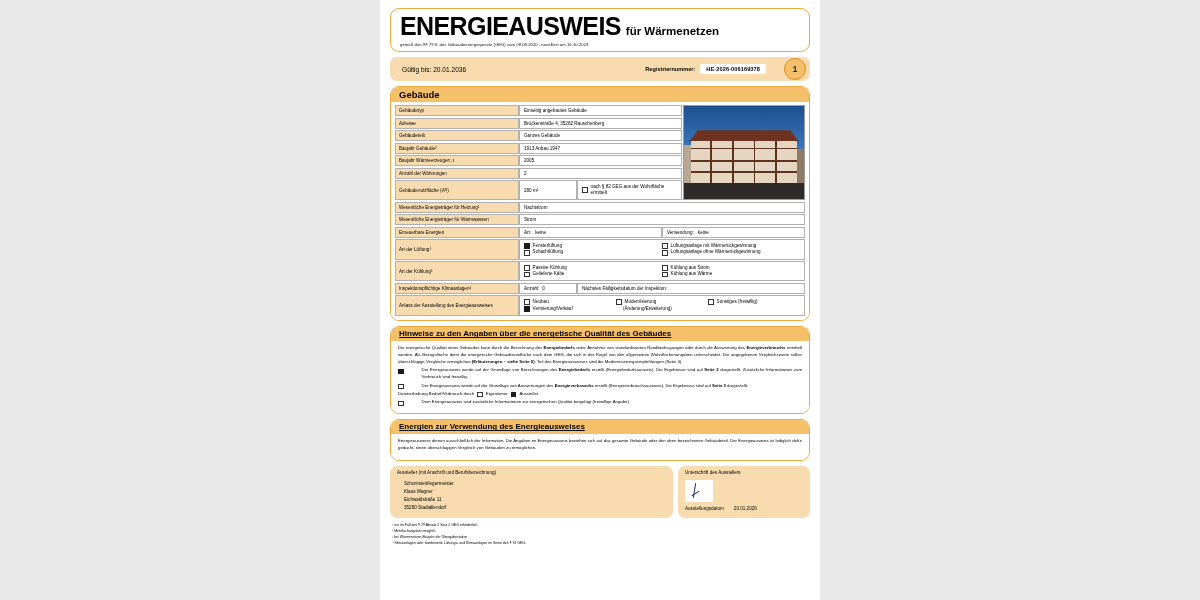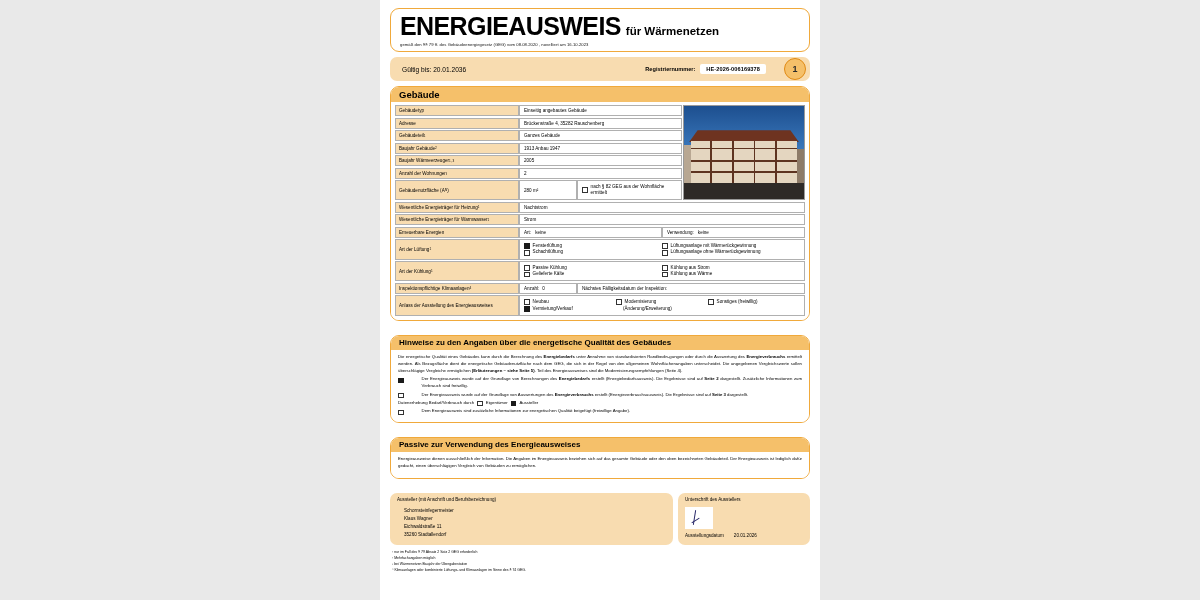--- a/index.html
+++ b/index.html
@@ -53,27 +53,27 @@
   }
   .page-badge{
     position:absolute;right:4px;top:50%;transform:translateY(-50%);
     width:20px;height:20px;border-radius:50%;
     background:#f5c06a;border:1.4px solid #e08a15;
     display:flex;align-items:center;justify-content:center;
     font-size:9px;font-weight:bold;color:#2a2a2a;
   }
 
   
-  .sect{margin-bottom:14px;overflow:hidden;}
+  .sect{margin-bottom:5px;overflow:hidden;}
   .sect-head{
     background:#f5c06a;padding:2px 8px;
     font-size:9.5px;font-weight:bold;color:#000;
     border-top-left-radius:7px;border-top-right-radius:7px;
   }
-  .sect-head.small{font-size:8px;padding:2.5px 8px;}
+  .sect-head.small{font-size:8px;padding:2.5px 8px;text-decoration:underline;}
   .sect-body{padding:3px 4px 4px 4px;background:#ffffff;}
 
   
   .gtable{display:flex;gap:0;}
   .gtable-rows{flex:1;display:flex;flex-direction:column;gap:1.5px;}
   .grow{display:flex;align-items:stretch;min-height:11px;}
   .gcell-label{
     width:124px;min-width:124px;background:#f8dcb0;
     border:0.6px solid #b0b0b0;box-sizing:border-box;
     font-size:4.6px;color:#000;padding:2px 3px;display:flex;align-items:center;
@@ -417,21 +417,21 @@
         </div>
 
         <div class="bullet-row">
           <span class="cbox"></span>
           <span class="bullet-txt">Dem Energieausweis sind zusätzliche Informationen zur energetischen Qualität beigefügt (freiwillige Angabe).</span>
         </div>
       </div>
     </div>
 
     <div class="frame sect">
-      <div class="sect-head small">Passive zur Verwendung des Energieausweises</div>
+      <div class="sect-head small">Energien zur Verwendung des Energieausweises</div>
       <div class="sect-body" style="padding:4px 7px 6px 7px;">
         <p class="para">Energieausweise dienen ausschließlich der Information. Die Angaben im Energieausweis beziehen sich auf das gesamte Gebäude oder den oben bezeichneten Gebäudeteil. Der Energieausweis ist lediglich dafür gedacht, einen überschlägigen Vergleich von Gebäuden zu ermöglichen.</p>
       </div>
     </div>
 
     <div class="issuer-wrap">
       <div class="issuer-box">
         <div class="iss-label">Aussteller (mit Anschrift und Berufsbezeichnung)</div>
         <div class="iss-line">Schornsteinfegermeister</div>
         <div class="iss-line">Klaus Wagner</div>

